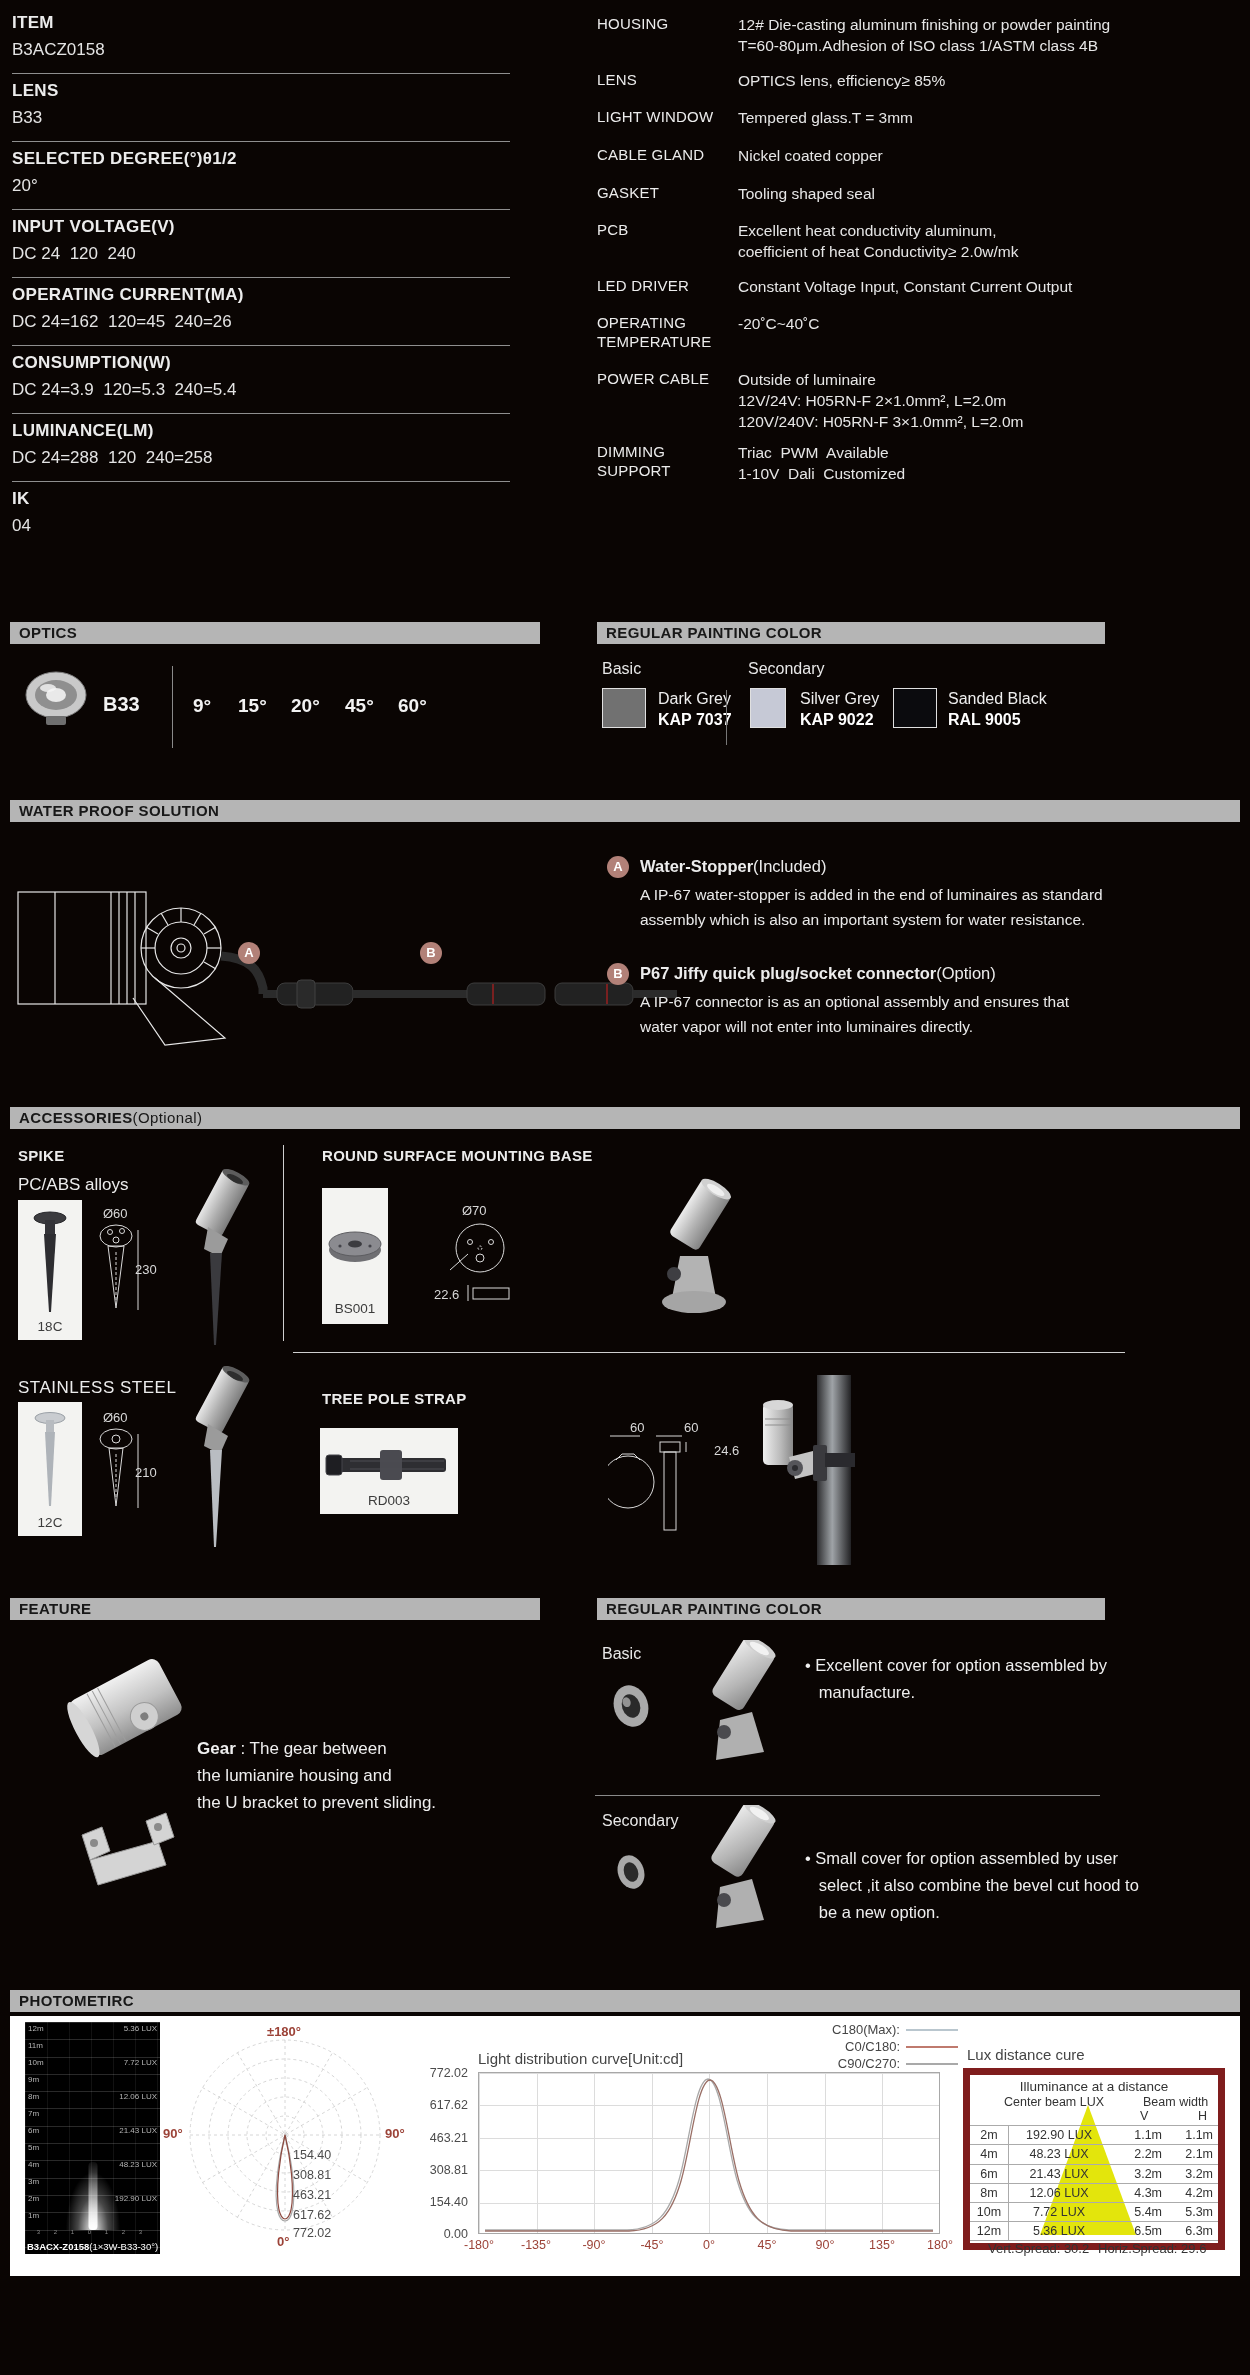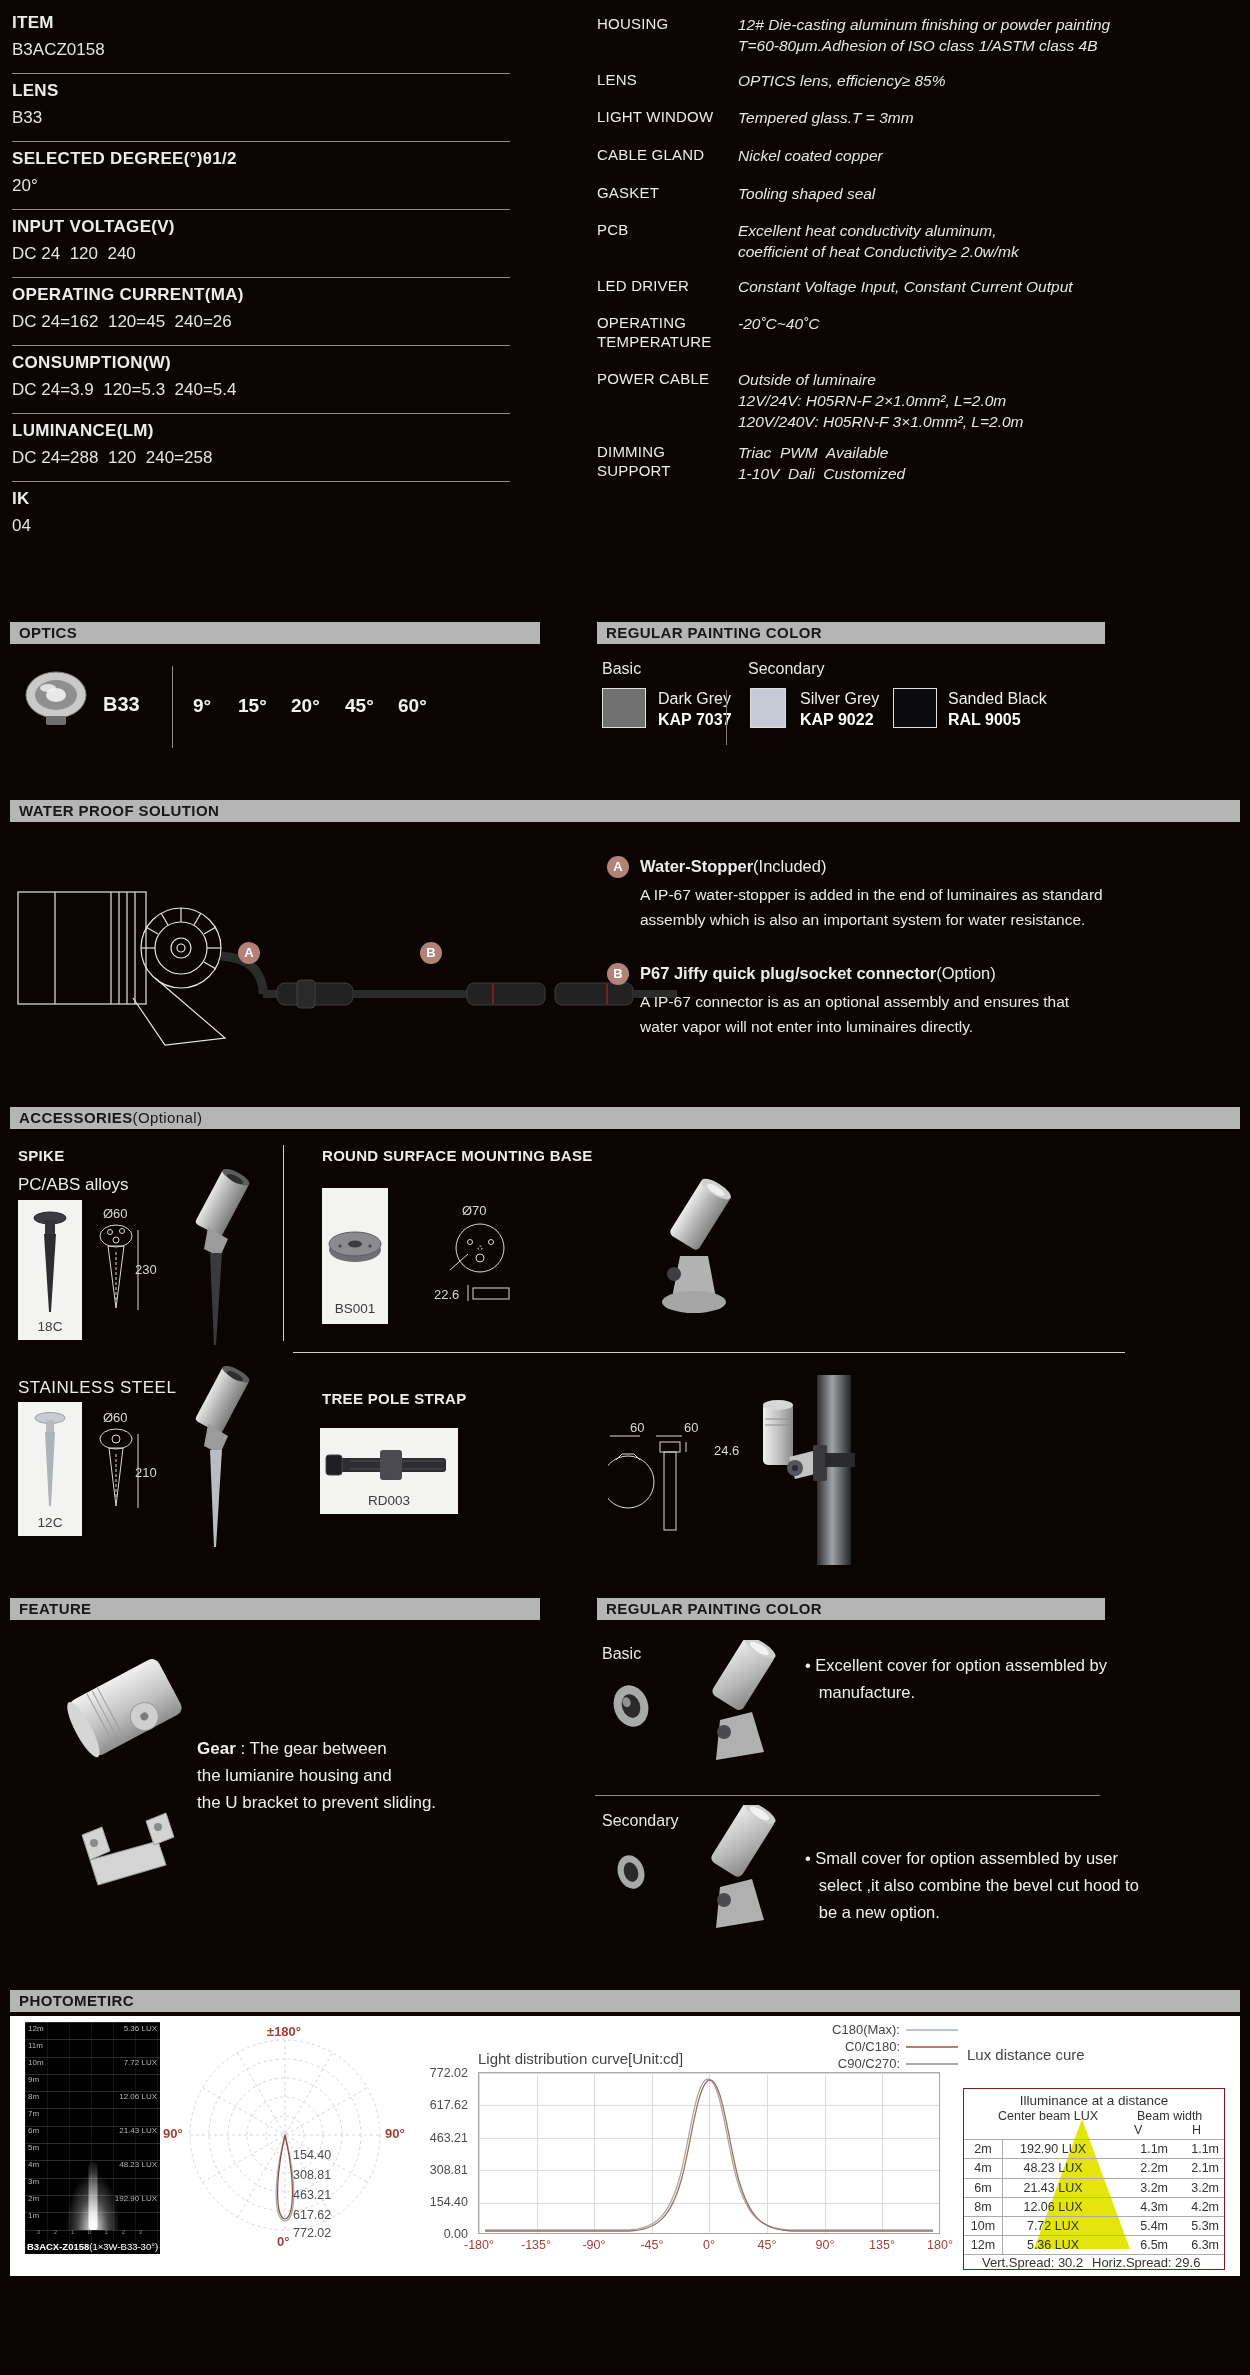--- a/index.html
+++ b/index.html
@@ -10,21 +10,21 @@
        font-size:15px;line-height:22px;padding-left:9px;letter-spacing:.4px;box-sizing:border-box;}
   .bar .light{font-weight:normal;}
   
   #left-specs{position:absolute;left:12px;top:6px;width:498px;}
   .spec-row{padding:7px 0 13px;border-bottom:1px solid #8f8f8f;}
   .spec-row:last-child{border-bottom:none;}
   .spec-label{font-weight:bold;font-size:17px;letter-spacing:.3px;}
   .spec-value{font-size:17px;color:#e4e4e4;margin-top:7px;white-space:pre-wrap;}
   .rrow{position:absolute;left:597px;display:flex;width:655px;}
   .rlabel{flex:0 0 141px;font-weight:normal;font-size:15px;line-height:19px;letter-spacing:.2px;}
-  .rvalue{font-size:15.5px;line-height:21px;color:#e6e6e6;white-space:pre-wrap;font-style:italic;}
+  .rvalue{font-size:15.5px;line-height:21px;color:#e6e6e6;white-space:pre-wrap;}
   
   .deg{font-weight:bold;font-size:19px;color:#f2f2f2;}
   .vline{position:absolute;width:1px;background:#8a8a8a;}
   .hline{position:absolute;height:1px;background:#9a9a9a;}
   
   .pc-label{font-size:16px;color:#e8e8e8;}
   .swatch{position:absolute;width:44px;height:40px;border:1px solid #e0e0e0;box-sizing:border-box;}
   .sw-name{position:absolute;font-size:16px;color:#efefef;}
   .sw-code{position:absolute;font-size:16px;font-weight:bold;color:#fff;}
   
@@ -60,21 +60,21 @@
   .polar-val{position:absolute;font-size:12.5px;color:#4c4c4c;}
   .curve-title{position:absolute;font-size:15px;color:#454545;}
   .ytick{position:absolute;width:60px;text-align:right;font-size:12.5px;color:#4c4c4c;}
   .xtick{position:absolute;width:50px;text-align:center;font-size:12.5px;color:#9c4338;}
   #curve-plot{position:absolute;left:468px;top:56px;width:462px;height:162px;border:1px solid #a8a8a8;box-sizing:border-box;
     background-image:repeating-linear-gradient(to right,#dcdcdc 0 1px,transparent 1px 57.6px),
                      repeating-linear-gradient(to bottom,#dcdcdc 0 1px,transparent 1px 32.4px);}
   .legend-row{position:absolute;display:flex;align-items:center;}
   .legend-label{width:100px;text-align:right;font-size:13px;color:#454545;}
   .legend-line{width:52px;height:2px;margin-left:6px;}
-  #lux-box{position:absolute;left:953px;top:52px;width:262px;height:182px;border:1px solid #7f1d1d;box-sizing:border-box;color:#333;margin-top:20px;}
+  #lux-box{position:absolute;left:953px;top:52px;width:262px;height:182px;border:7px solid #7f1d1d;box-sizing:border-box;color:#333;}
   .lux-head{position:absolute;width:100%;text-align:center;top:4px;font-size:13.5px;color:#333;}
   .lux-col{position:absolute;font-size:12.5px;color:#333;}
   #lux-rows{position:absolute;left:0;top:50px;width:100%;height:116px;}
   .lux-row{position:relative;display:flex;height:19.3px;border-top:1px solid #ababab;box-sizing:border-box;z-index:2;font-size:12.5px;}
   .lux-row:last-child{border-bottom:1px solid #ababab;}
   .c-dist{flex:0 0 38px;text-align:center;border-right:1px solid #ababab;line-height:18px;}
   .c-lux{flex:0 0 100px;text-align:center;line-height:18px;}
   .c-sp{flex:1;}
   .c-v{flex:0 0 52px;text-align:right;line-height:18px;}
   .c-h{flex:0 0 56px;text-align:right;line-height:18px;padding-right:5px;box-sizing:border-box;}

